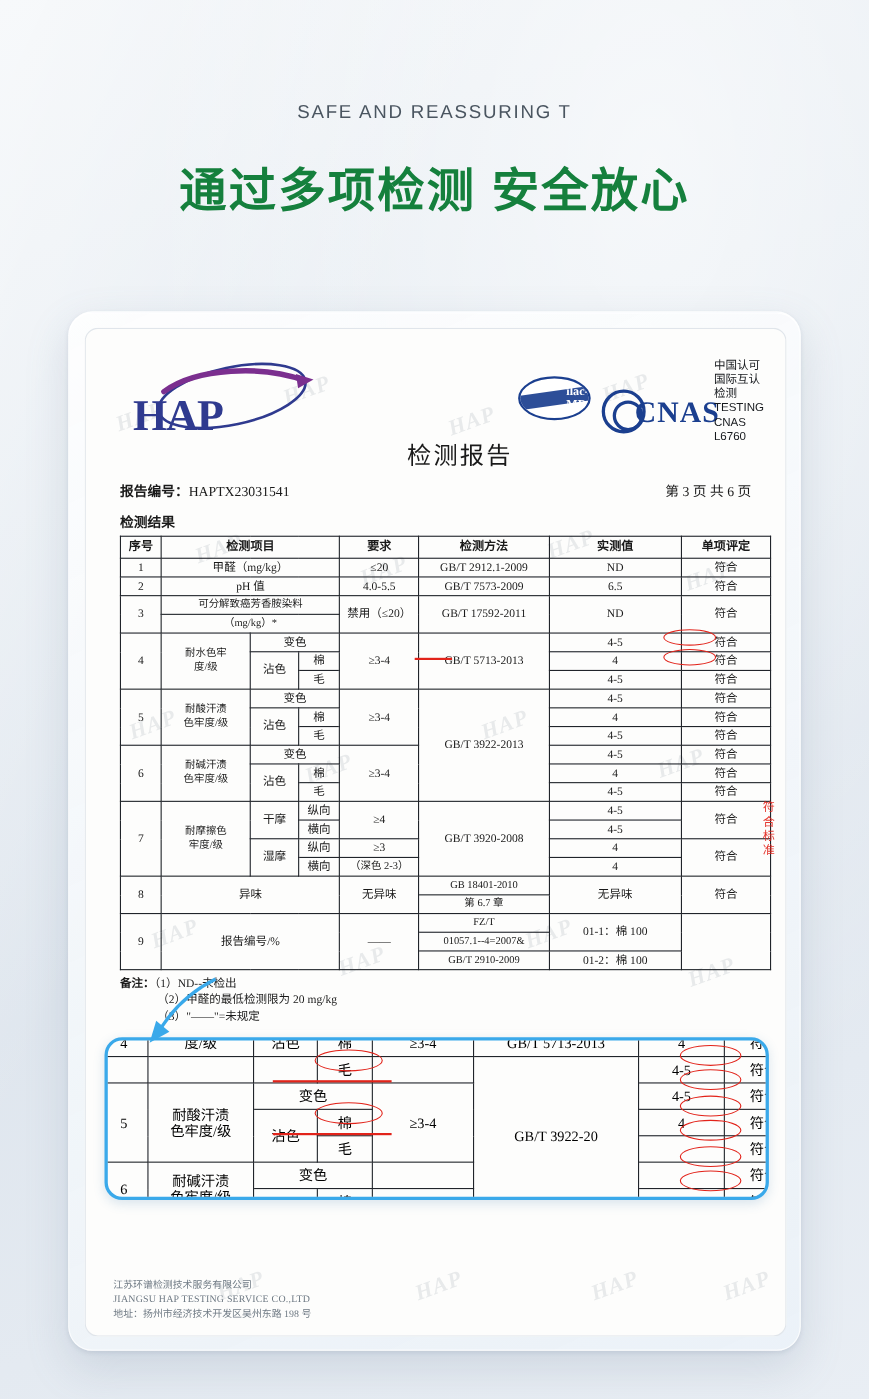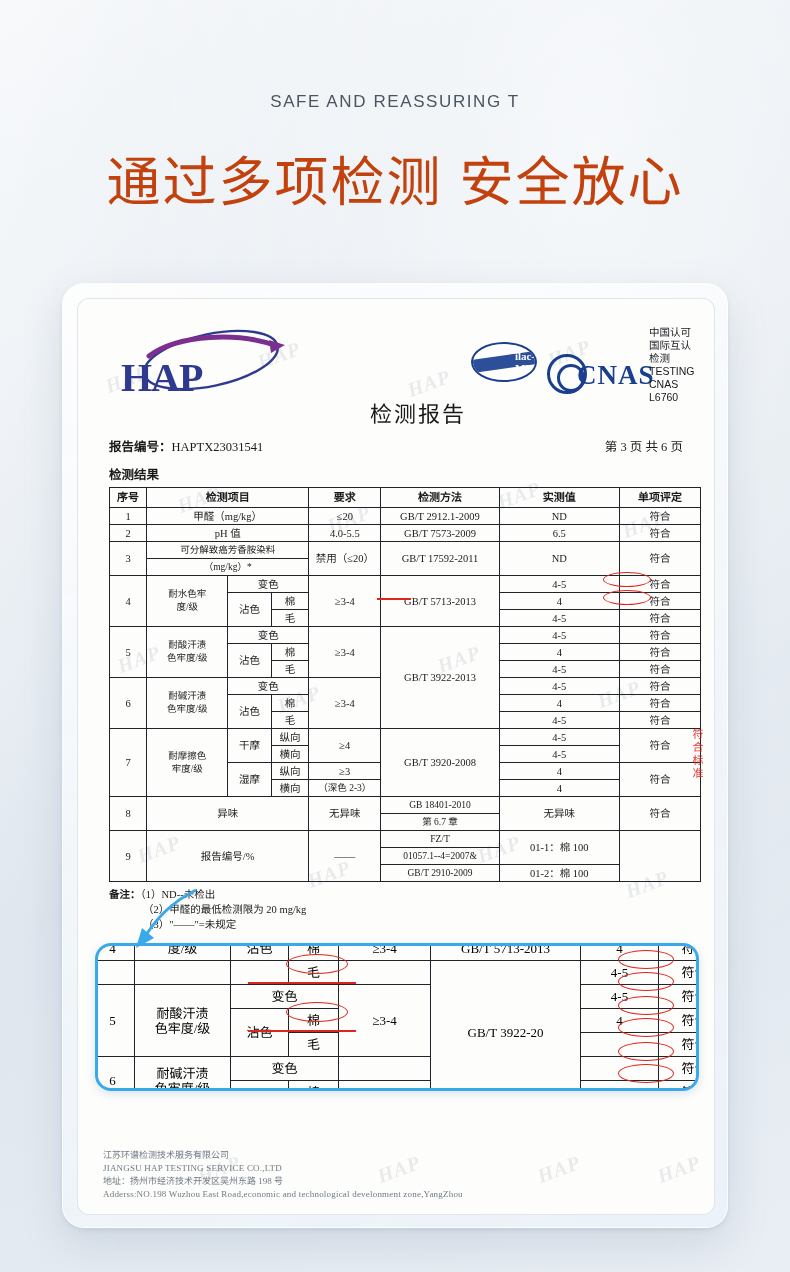--- a/index.html
+++ b/index.html
@@ -31,23 +31,23 @@
     z-index: 3;
   }
   .eyebrow {
     font-size: 17px;
     letter-spacing: 1.6px;
     color: #4a5560;
     font-weight: 400;
   }
   .headline {
     margin-top: 26px;
-    font-size: 54px;
-    font-weight: 400;
-    color: #c2410c;
+    font-size: 43px;
+    font-weight: 700;
+    color: #15803d;
     letter-spacing: 2px;
   }
 
   
   .card-shell {
     position: absolute;
     left: 62px;
     top: 283px;
     width: 666px;
     height: 945px;
@@ -649,17 +649,16 @@
       <div class="ellipse" style="left:520px; top:50px; width:56px; height:19px;"></div>
       <div class="ellipse" style="left:520px; top:72px; width:56px; height:19px;"></div>
       <div class="ellipse" style="left:520px; top:96px; width:56px; height:19px;"></div>
       <div class="ellipse" style="left:520px; top:118px; width:56px; height:19px;"></div>
     </div>
 
     <div class="rpt-footer">
       <div>江苏环谱检测技术服务有限公司</div>
       <div class="l2">JIANGSU HAP TESTING SERVICE CO.,LTD</div>
       <div>地址：扬州市经济技术开发区吴州东路 198 号</div>
-      <div class="l2">Adderss:NO.198 Wuzhou East Road,economic and technological develonment zone,YangZhou</div>
     </div>
 
   </div>
 </div>
 
 </body></html>

